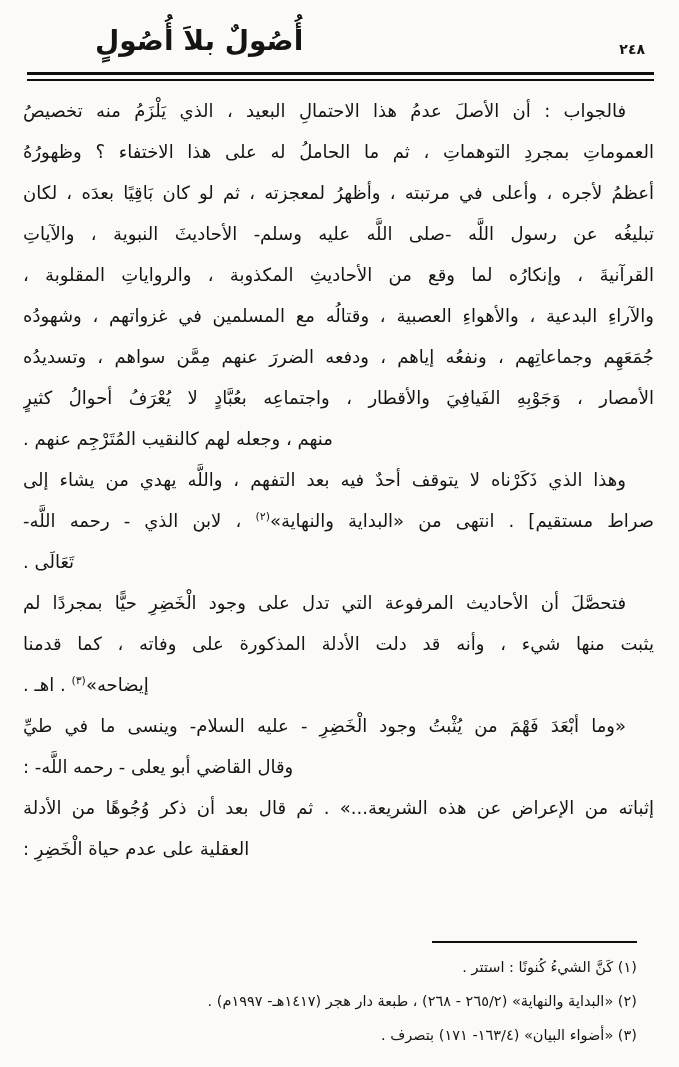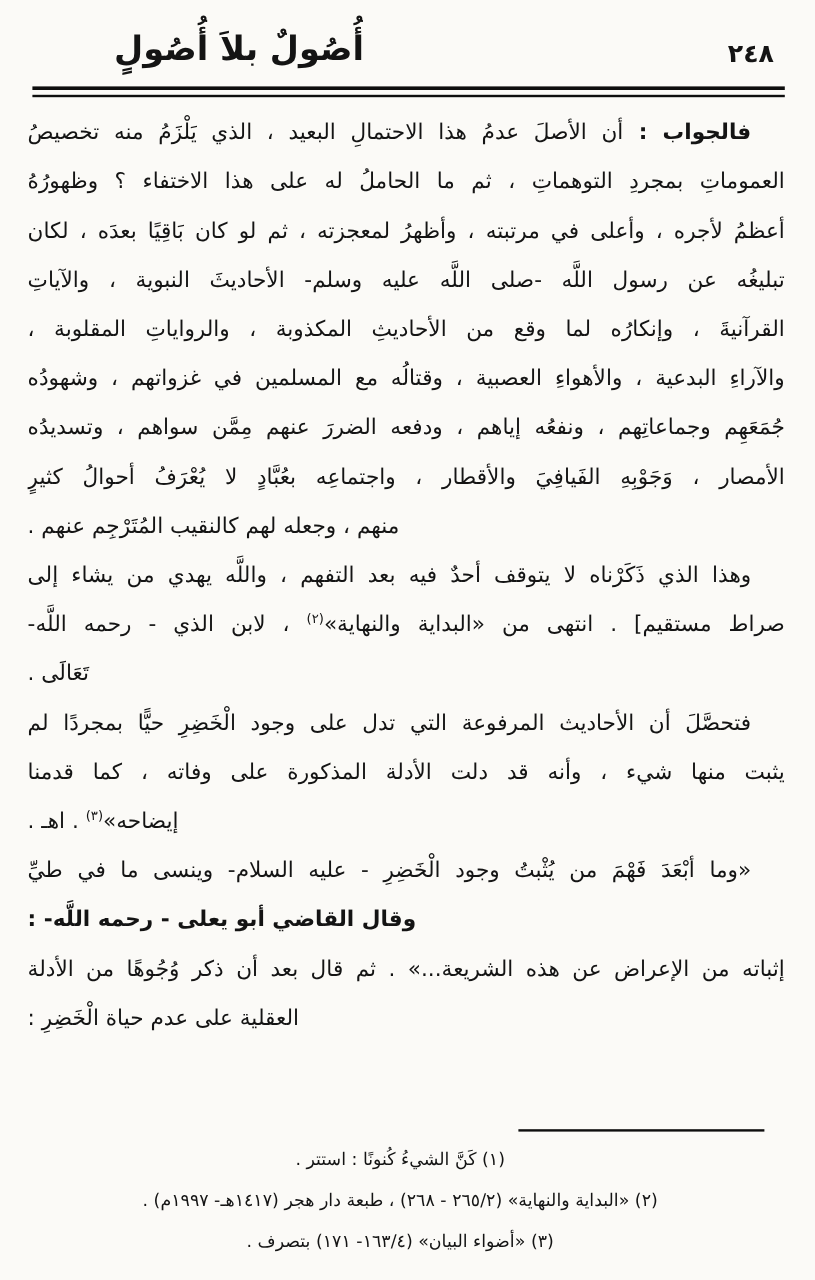--- a/index.html
+++ b/index.html
@@ -10,49 +10,49 @@
     font-family:"DejaVu Sans", sans-serif;
     position:relative;
     overflow:hidden;
   }
   .page { position:absolute; inset:0; direction:rtl; }
 
   .header {
     position:absolute; top:24px; right:34px; left:95px;
     display:flex; justify-content:space-between; align-items:flex-end;
   }
-  .page-number { font-size:21px; font-weight:bold; letter-spacing:2px; }
+  .page-number { font-size:14px; font-weight:bold; letter-spacing:2px; }
   .header-title { font-size:28px; font-weight:bold; }
 
   .double-rule {
     position:absolute; top:72px; right:25px; left:27px; height:9px;
     border-top:3px solid #0e0e0e;
     border-bottom:2px solid #0e0e0e;
   }
 
   .body-text {
     position:absolute; top:90px; right:25px; left:23px;
     font-size:18px; line-height:41px;
     overflow:hidden;
   }
   .line { text-align:left; white-space:nowrap; }
   .line.j { text-align:justify; text-align-last:justify; }
   .line.ind { padding-right:28px; }
-  .b { font-weight:bold; }
+  .b { font-weight:normal; }
   sup { font-size:11px; line-height:0; vertical-align:7px; }
 
   .fn-sep {
     position:absolute; top:941px; right:42px; width:205px;
     border-top:2.5px solid #0e0e0e;
   }
   .footnotes {
     position:absolute; top:950px; right:42px; left:30px;
     font-size:14.5px; line-height:34px;
   }
-  .footnote { text-align:center; white-space:nowrap; }
+  .footnote { text-align:right; white-space:nowrap; }
 </style>
 </head>
 <body>
 
 <div class="page">
 
   <div class="header">
     <span class="page-number">٢٤٨</span>
     <span class="header-title">أُصُولٌ بلاَ أُصُولٍ</span>
   </div>

